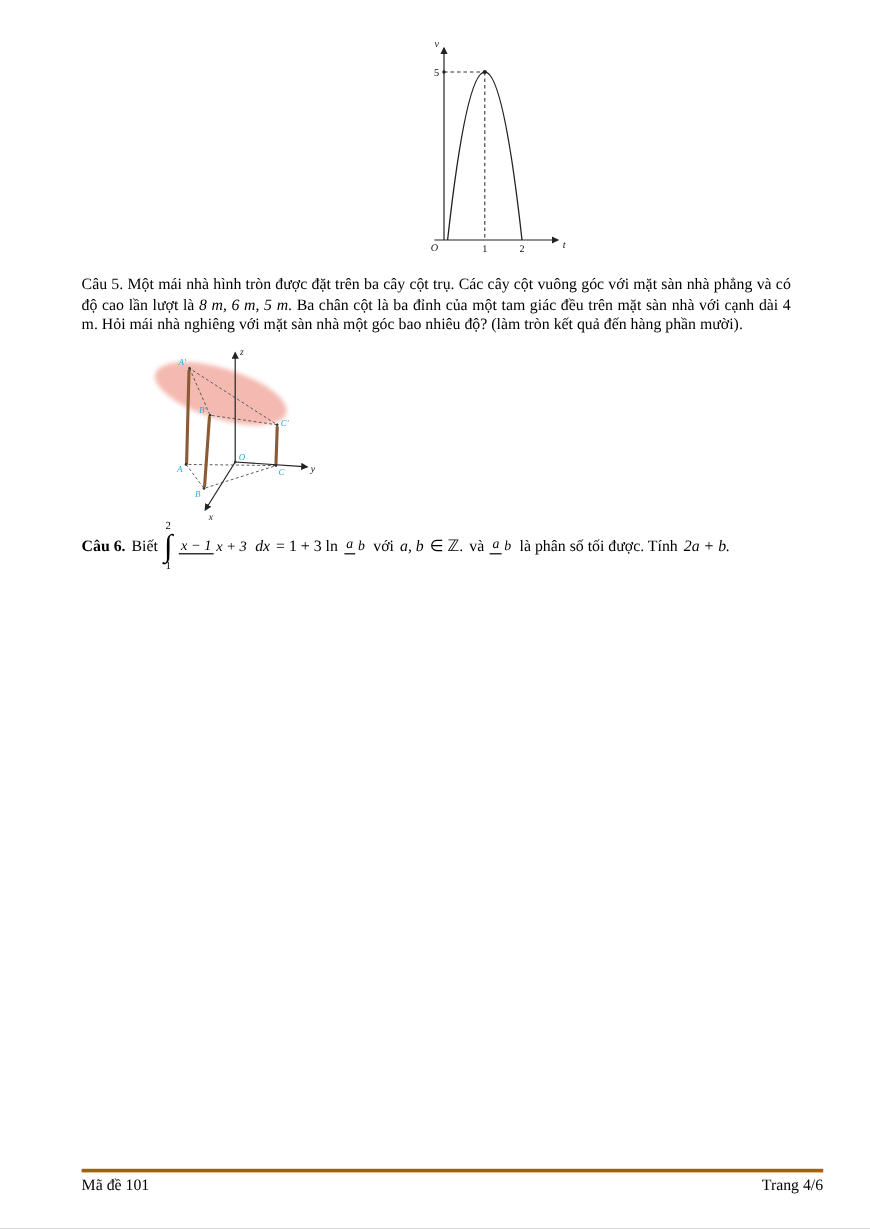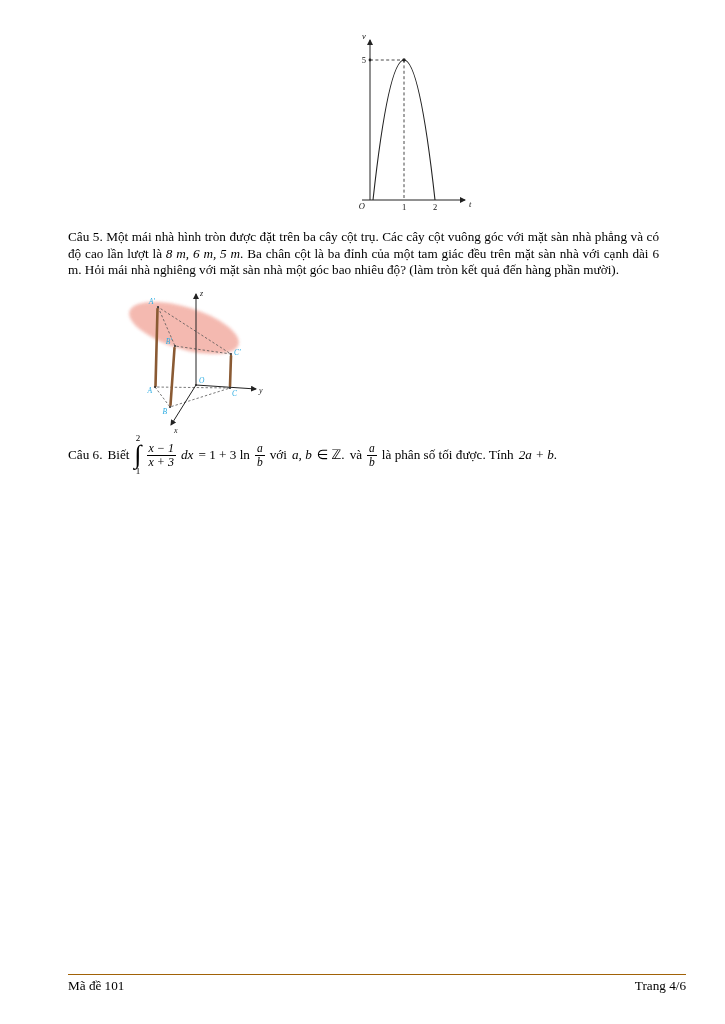--- a/index.html
+++ b/index.html
@@ -22,34 +22,34 @@
   .diagram{position:absolute;left:112px;top:286px;}
   .dax{stroke:#222;stroke-width:1;}
   .ddash{stroke:#555;stroke-width:0.8;stroke-dasharray:2.4 2;fill:none;}
   .dcol{stroke-width:2.6;stroke-linecap:round;}
   .dlbl{font-size:7.5px;font-style:italic;font-family:"Liberation Serif",serif;}
   .albl{font-size:8px;font-style:italic;fill:#222;font-family:"Liberation Serif",serif;}
   .dot{fill:#333;}
 
   
   .q6{position:absolute;left:68px;top:432px;width:620px;height:46px;display:flex;align-items:center;gap:5px;font-size:13.2px;white-space:nowrap;}
-  .q6 b{font-weight:normal;}
+  .q6 b{font-weight:bold;}
   .intwrap{display:inline-flex;flex-direction:column;align-items:center;line-height:1;}
   .intwrap .lim{font-size:9px;line-height:1;}
   .intsign{font-size:26px;line-height:0.82;padding:1px 0;}
-  .frac{display:inline-flex;flex-direction:column;align-items:center;line-height:1.08;font-size:12px;}
+  .frac{display:inline-flex;flex-direction:row;align-items:center;line-height:1.08;font-size:12px;}
   .frac .num{border-bottom:1px solid #000;padding:0 2px;}
   .frac .den{padding:0 2px;text-align:center;}
   .frac.sm{font-size:11.5px;}
 
   
   .end{position:absolute;left:68px;top:500px;width:618px;text-align:center;font-weight:bold;font-style:italic;font-size:13.5px;}
 
   
-  .footer{position:absolute;left:68px;top:974px;width:618px;border-top:1px solid #a16207;
+  .footer{position:absolute;left:68px;top:974px;width:618px;border-top:3px solid #a16207;
           display:flex;justify-content:space-between;padding-top:3px;font-size:13.2px;}
 </style>
 </head>
 <body>
 
 <div class="page">
 
   <svg class="graph" width="130" height="185" viewBox="0 0 130 185">
     <defs>
       <marker id="arrG" markerWidth="8" markerHeight="8" refX="5" refY="3" orient="auto" markerUnits="userSpaceOnUse">
@@ -64,21 +64,21 @@
     <circle cx="56" cy="32" r="1.7" fill="#222"></circle>
     <circle cx="22" cy="32" r="1.4" fill="#222"></circle>
     <text class="glbl it" x="14" y="11">v</text>
     <text class="glbl" x="18" y="35" text-anchor="end">5</text>
     <text class="glbl it" x="17" y="181" text-anchor="end">O</text>
     <text class="glbl" x="56" y="182" text-anchor="middle">1</text>
     <text class="glbl" x="87" y="182" text-anchor="middle">2</text>
     <text class="glbl it" x="121" y="179">t</text>
   </svg>
 
-  <p class="q5"><b>Câu 5.</b> <span>Một mái nhà hình tròn được đặt trên ba cây cột trụ. Các cây cột vuông góc với mặt sàn nhà phẳng và có độ cao lần lượt là</span> <i>8 m, 6 m, 5 m</i><span>. Ba chân cột là ba đỉnh của một tam giác đều trên mặt sàn nhà với cạnh dài 6 m. Hỏi mái nhà nghiêng với mặt sàn nhà một góc bao nhiêu độ? (làm tròn kết quả đến hàng phần mười).</span></p>
+  <p class="q5"><b>Câu 5.</b> <span>Một mái nhà hình tròn được đặt trên ba cây cột trụ. Các cây cột vuông góc với mặt sàn nhà phẳng và có độ cao lần lượt là</span> <i>8 m, 6 m, 5 m</i><span>. Ba chân cột là ba đỉnh của một tam giác đều trên mặt sàn nhà với cạnh dài 4 m. Hỏi mái nhà nghiêng với mặt sàn nhà một góc bao nhiêu độ? (làm tròn kết quả đến hàng phần mười).</span></p>
 
   <svg class="diagram" width="155" height="152" viewBox="0 0 155 152">
     <defs>
       <marker id="arrD" markerWidth="8" markerHeight="8" refX="5" refY="3" orient="auto" markerUnits="userSpaceOnUse">
         <path d="M0,0 L6,3 L0,6 Z" fill="#222"></path>
       </marker>
       <filter id="soft" x="-20%" y="-20%" width="140%" height="140%">
         <feGaussianBlur stdDeviation="1.6"></feGaussianBlur>
       </filter>
     </defs>

